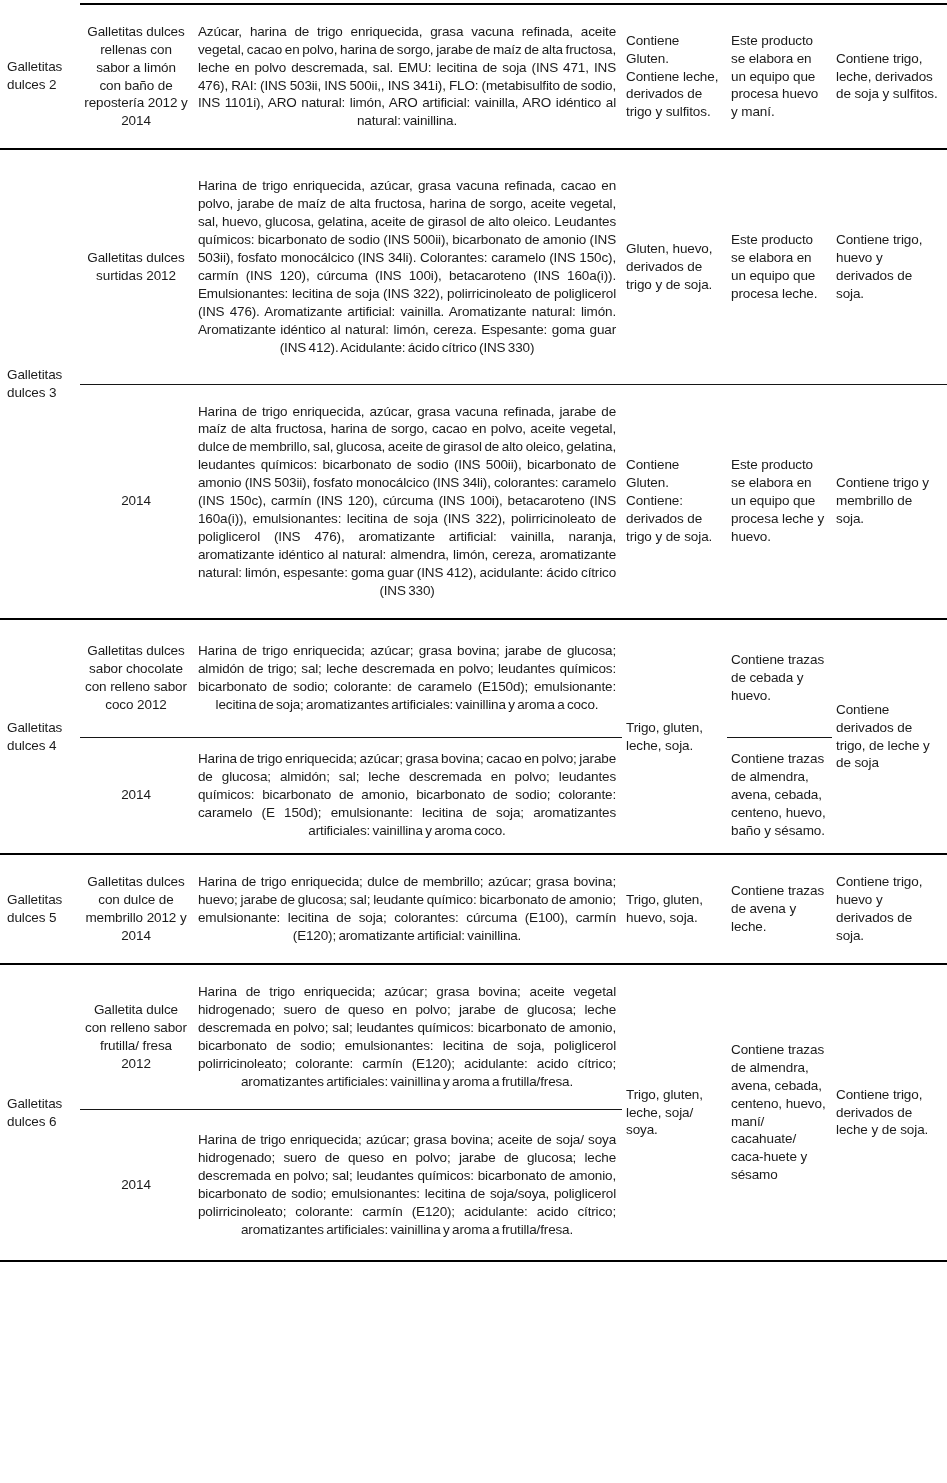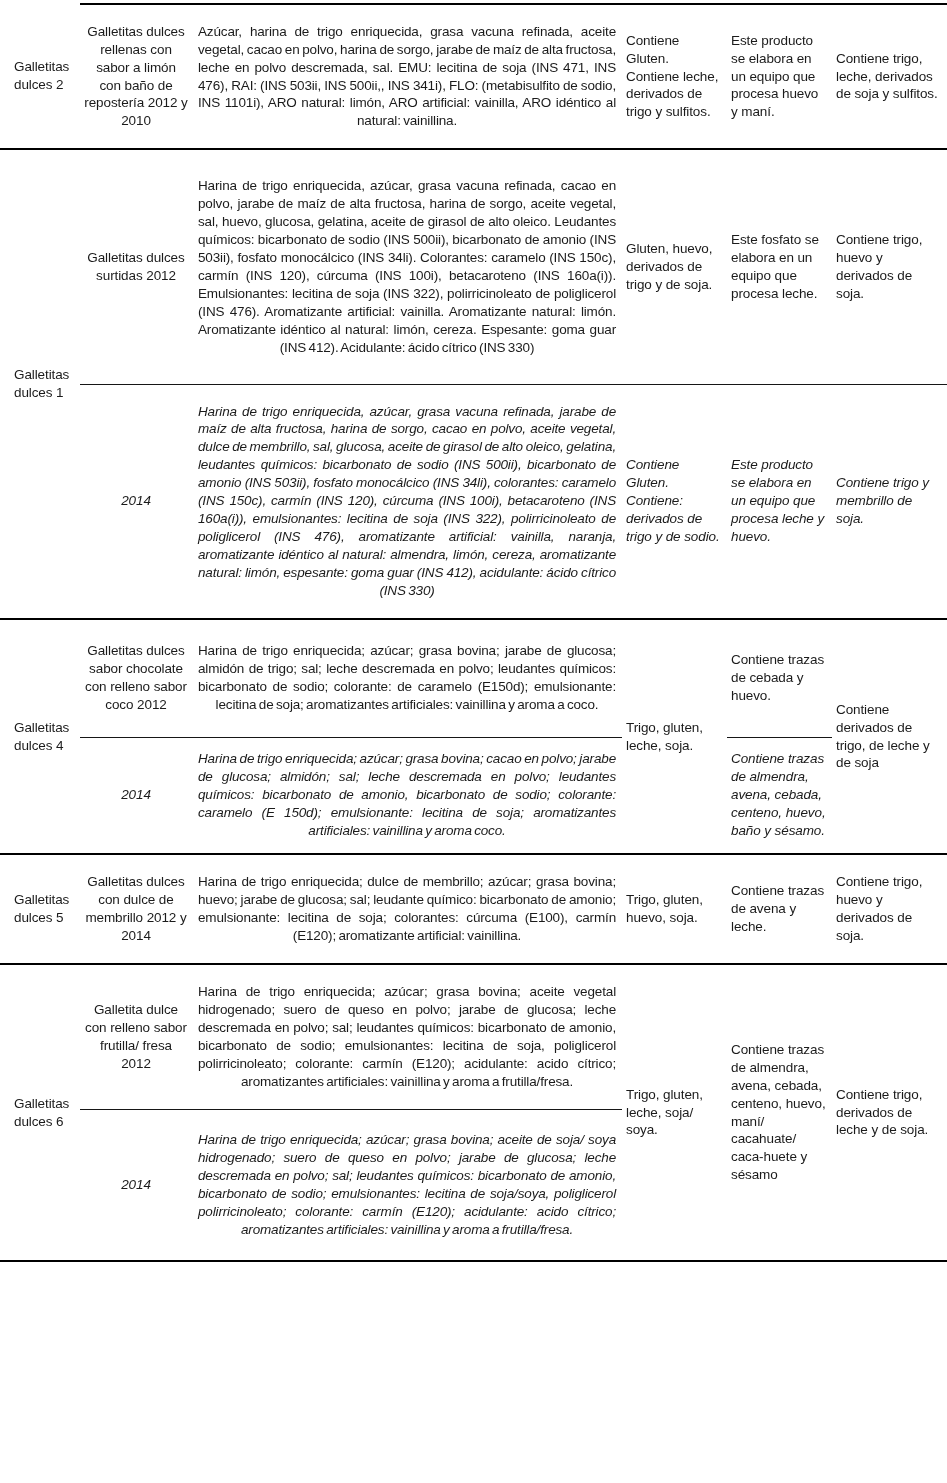--- a/index.html
+++ b/index.html
@@ -19,68 +19,68 @@
     border-bottom: 2.6px solid #000;
   }
   td {
     vertical-align: middle;
     font-size: 13.5px;
     line-height: 1.33;
     padding: 3px 4px;
     letter-spacing: -0.1px;
     word-wrap: break-word;
   }
-  .product-cell  { text-align: left; padding-left: 14px; }
+  .product-cell  { text-align: left; padding-left: 7px; }
   .variant-cell  { text-align: center; }
   .ingredients-cell {
     text-align: justify;
     text-align-last: center;
     word-spacing: -1.2px;
     letter-spacing: -0.15px;
     padding: 3px 6px;
     margin-top: 10px;
   }
   .allergen-cell, .facility-cell, .derivatives-cell { text-align: left; }
   .bt-thick { border-top: 2px solid #000; }
-  .bt-thin  { border-top: 1.3px solid #161616; font-style: italic; }
+  .bt-thin  { border-top: 1.3px solid #161616; }
 </style>
 </head>
 <body>
 
 <div class="page">
   <table class="allergen-table">
     <colgroup>
       <col style="width:80px">
       <col style="width:112px">
       <col style="width:430px">
       <col style="width:105px">
       <col style="width:105px">
       <col style="width:115px">
     </colgroup>
     <tbody>
         <tr style="height: 145px;">
           <td class="product-cell">Galletitas dulces 2</td>
-          <td class="variant-cell bt-thick">Galletitas dulces rellenas con sabor a limón con baño de repostería 2012 y 2010</td>
+          <td class="variant-cell bt-thick">Galletitas dulces rellenas con sabor a limón con baño de repostería 2012 y 2014</td>
           <td class="ingredients-cell bt-thick">Azúcar, harina de trigo enriquecida, grasa vacuna refinada, aceite vegetal, cacao en polvo, harina de sorgo, jarabe de maíz de alta fructosa, leche en polvo descremada, sal. EMU: lecitina de soja (INS 471, INS 476), RAI: (INS 503ii, INS 500ii,, INS 341i), FLO: (metabisulfito de sodio, INS 1101i), ARO natural: limón, ARO artificial: vainilla, ARO idéntico al natural: vainillina.</td>
           <td class="allergen-cell bt-thick">Contiene Gluten. Contiene leche, derivados de trigo y sulfitos.</td>
           <td class="facility-cell bt-thick">Este producto se elabora en un equipo que procesa huevo y maní.</td>
           <td class="derivatives-cell bt-thick">Contiene trigo, leche, derivados de soja y sulfitos.</td>
         </tr>
         <tr style="height: 235px;">
-          <td class="product-cell bt-thick" rowspan="2">Galletitas dulces 1</td>
+          <td class="product-cell bt-thick" rowspan="2">Galletitas dulces 3</td>
           <td class="variant-cell bt-thick">Galletitas dulces surtidas 2012</td>
           <td class="ingredients-cell bt-thick">Harina de trigo enriquecida, azúcar, grasa vacuna refinada, cacao en polvo, jarabe de maíz de alta fructosa, harina de sorgo, aceite vegetal, sal, huevo, glucosa, gelatina, aceite de girasol de alto oleico. Leudantes químicos: bicarbonato de sodio (INS 500ii), bicarbonato de amonio (INS 503ii), fosfato monocálcico (INS 34li). Colorantes: caramelo (INS 150c), carmín (INS 120), cúrcuma (INS 100i), betacaroteno (INS 160a(i)). Emulsionantes: lecitina de soja (INS 322), polirricinoleato de poliglicerol (INS 476). Aromatizante artificial: vainilla. Aromatizante natural: limón. Aromatizante idéntico al natural: limón, cereza. Espesante: goma guar (INS 412). Acidulante: ácido cítrico (INS 330)</td>
           <td class="allergen-cell bt-thick">Gluten, huevo, derivados de trigo y de soja.</td>
-          <td class="facility-cell bt-thick">Este fosfato se elabora en un equipo que procesa leche.</td>
+          <td class="facility-cell bt-thick">Este producto se elabora en un equipo que procesa leche.</td>
           <td class="derivatives-cell bt-thick">Contiene trigo, huevo y derivados de soja.</td>
         </tr>
         <tr style="height: 235px;">
           <td class="variant-cell bt-thin">2014</td>
           <td class="ingredients-cell bt-thin">Harina de trigo enriquecida, azúcar, grasa vacuna refinada, jarabe de maíz de alta fructosa, harina de sorgo, cacao en polvo, aceite vegetal, dulce de membrillo, sal, glucosa, aceite de girasol de alto oleico, gelatina, leudantes químicos: bicarbonato de sodio (INS 500ii), bicarbonato de amonio (INS 503ii), fosfato monocálcico (INS 34li), colorantes: caramelo (INS 150c), carmín (INS 120), cúrcuma (INS 100i), betacaroteno (INS 160a(i)), emulsionantes: lecitina de soja (INS 322), polirricinoleato de poliglicerol (INS 476), aromatizante artificial: vainilla, naranja, aromatizante idéntico al natural: almendra, limón, cereza, aromatizante natural: limón, espesante: goma guar (INS 412), acidulante: ácido cítrico (INS 330)</td>
-          <td class="allergen-cell bt-thin">Contiene Gluten. Contiene: derivados de trigo y de sodio.</td>
+          <td class="allergen-cell bt-thin">Contiene Gluten. Contiene: derivados de trigo y de soja.</td>
           <td class="facility-cell bt-thin">Este producto se elabora en un equipo que procesa leche y huevo.</td>
           <td class="derivatives-cell bt-thin">Contiene trigo y membrillo de soja.</td>
         </tr>
         <tr style="height: 118px;">
           <td class="product-cell bt-thick" rowspan="2">Galletitas dulces 4</td>
           <td class="variant-cell bt-thick">Galletitas dulces sabor chocolate con relleno sabor coco 2012</td>
           <td class="ingredients-cell bt-thick">Harina de trigo enriquecida; azúcar; grasa bovina; jarabe de glucosa; almidón de trigo; sal; leche descremada en polvo; leudantes químicos: bicarbonato de sodio; colorante: de caramelo (E150d); emulsionante: lecitina de soja; aromatizantes artificiales: vainillina y aroma a coco.</td>
           <td class="allergen-cell bt-thick" rowspan="2">Trigo, gluten, leche, soja.</td>
           <td class="facility-cell bt-thick">Contiene trazas de cebada y huevo.</td>
           <td class="derivatives-cell bt-thick" rowspan="2">Contiene derivados de trigo, de leche y de soja</td>

